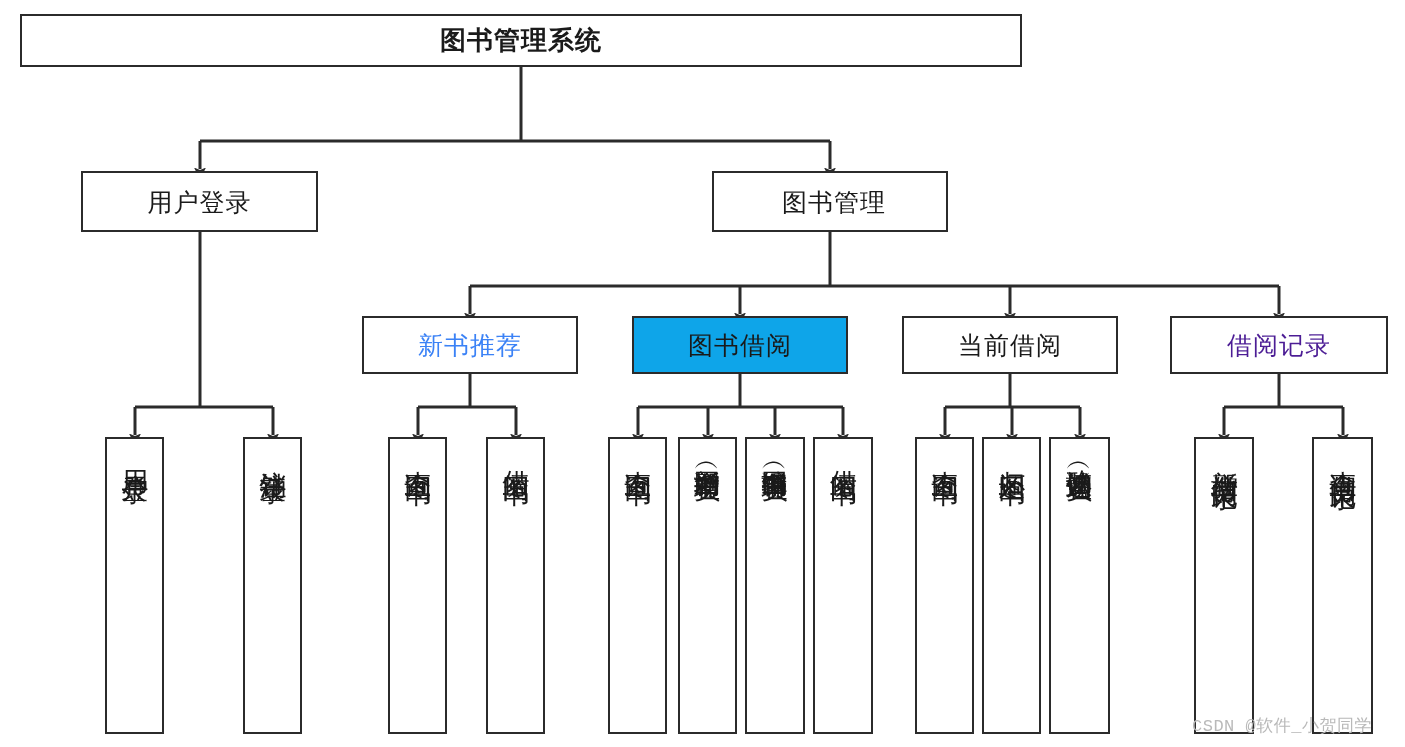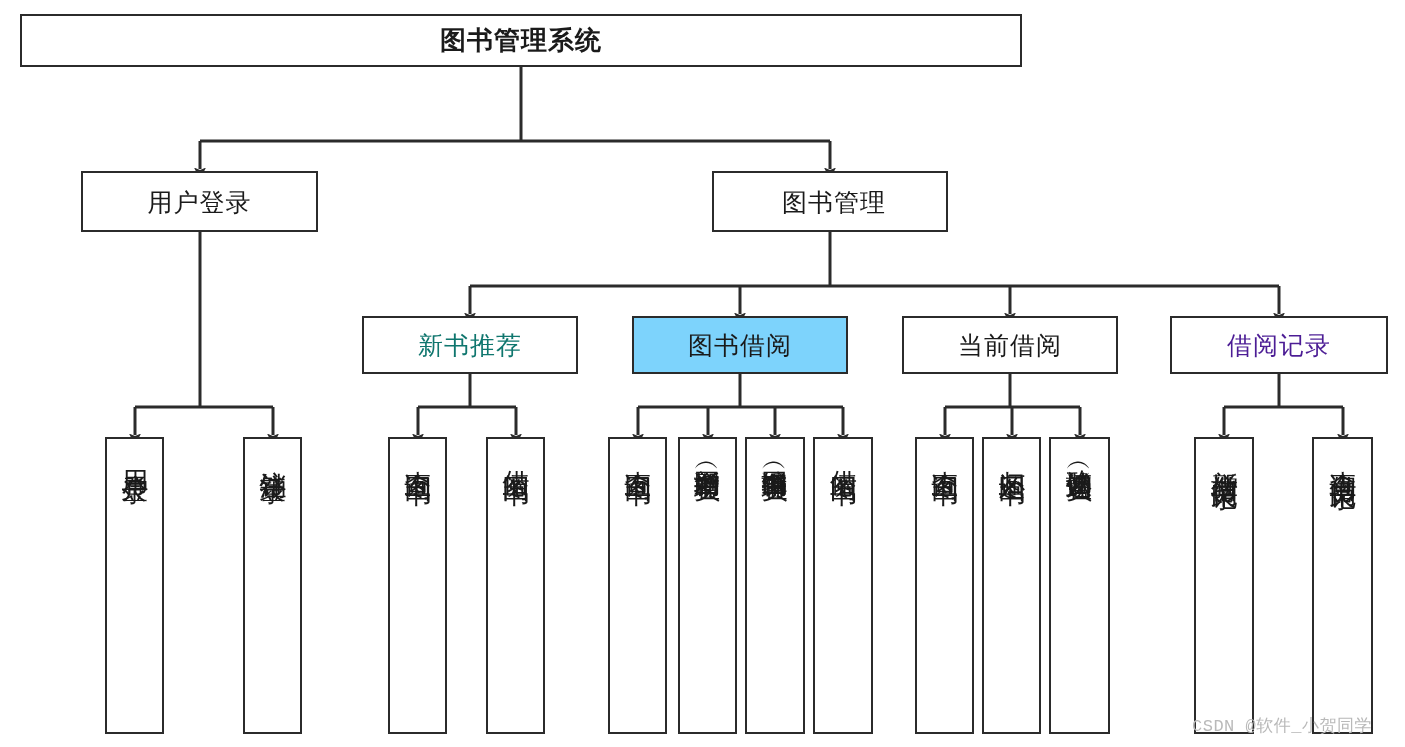--- a/index.html
+++ b/index.html
@@ -122,23 +122,23 @@
       <div class="node h root" style="left: 20px; top: 14px; width: 1002px; height: 53px; border-color: rgb(43, 43, 43); background: rgb(255, 255, 255);">
         <span class="label" style="color: rgb(26, 26, 26);">图书管理系统</span>
       </div>
       <div class="node h" style="left: 81px; top: 171px; width: 237px; height: 61px; border-color: rgb(43, 43, 43); background: rgb(255, 255, 255);">
         <span class="label" style="color: rgb(26, 26, 26);">用户登录</span>
       </div>
       <div class="node h" style="left: 712px; top: 171px; width: 236px; height: 61px; border-color: rgb(43, 43, 43); background: rgb(255, 255, 255); padding-left: 8px;">
         <span class="label" style="color: rgb(26, 26, 26);">图书管理</span>
       </div>
       <div class="node h" style="left: 362px; top: 316px; width: 216px; height: 58px; border-color: rgb(43, 43, 43); background: rgb(255, 255, 255);">
-        <span class="label" style="color: #0f766e;">新书推荐</span>
+        <span class="label" style="color: #3b82f6;">新书推荐</span>
       </div>
-      <div class="node h" style="left: 632px; top: 316px; width: 216px; height: 58px; border-color: rgb(43, 43, 43); background: #7dd3fc;">
+      <div class="node h" style="left: 632px; top: 316px; width: 216px; height: 58px; border-color: rgb(43, 43, 43); background: #0ea5e9;">
         <span class="label" style="color: rgb(26, 26, 26);">图书借阅</span>
       </div>
       <div class="node h" style="left: 902px; top: 316px; width: 216px; height: 58px; border-color: rgb(43, 43, 43); background: rgb(255, 255, 255);">
         <span class="label" style="color: rgb(26, 26, 26);">当前借阅</span>
       </div>
       <div class="node h" style="left: 1170px; top: 316px; width: 218px; height: 58px; border-color: rgb(43, 43, 43); background: rgb(255, 255, 255);">
         <span class="label" style="color: #4c1d95;">借阅记录</span>
       </div>
       <div class="node v" style="left: 105px; top: 437px; width: 59px; height: 297px; border-color: rgb(43, 43, 43); background: rgb(255, 255, 255);">
         <span class="label" style="color: rgb(26, 26, 26);">用户登录</span>

